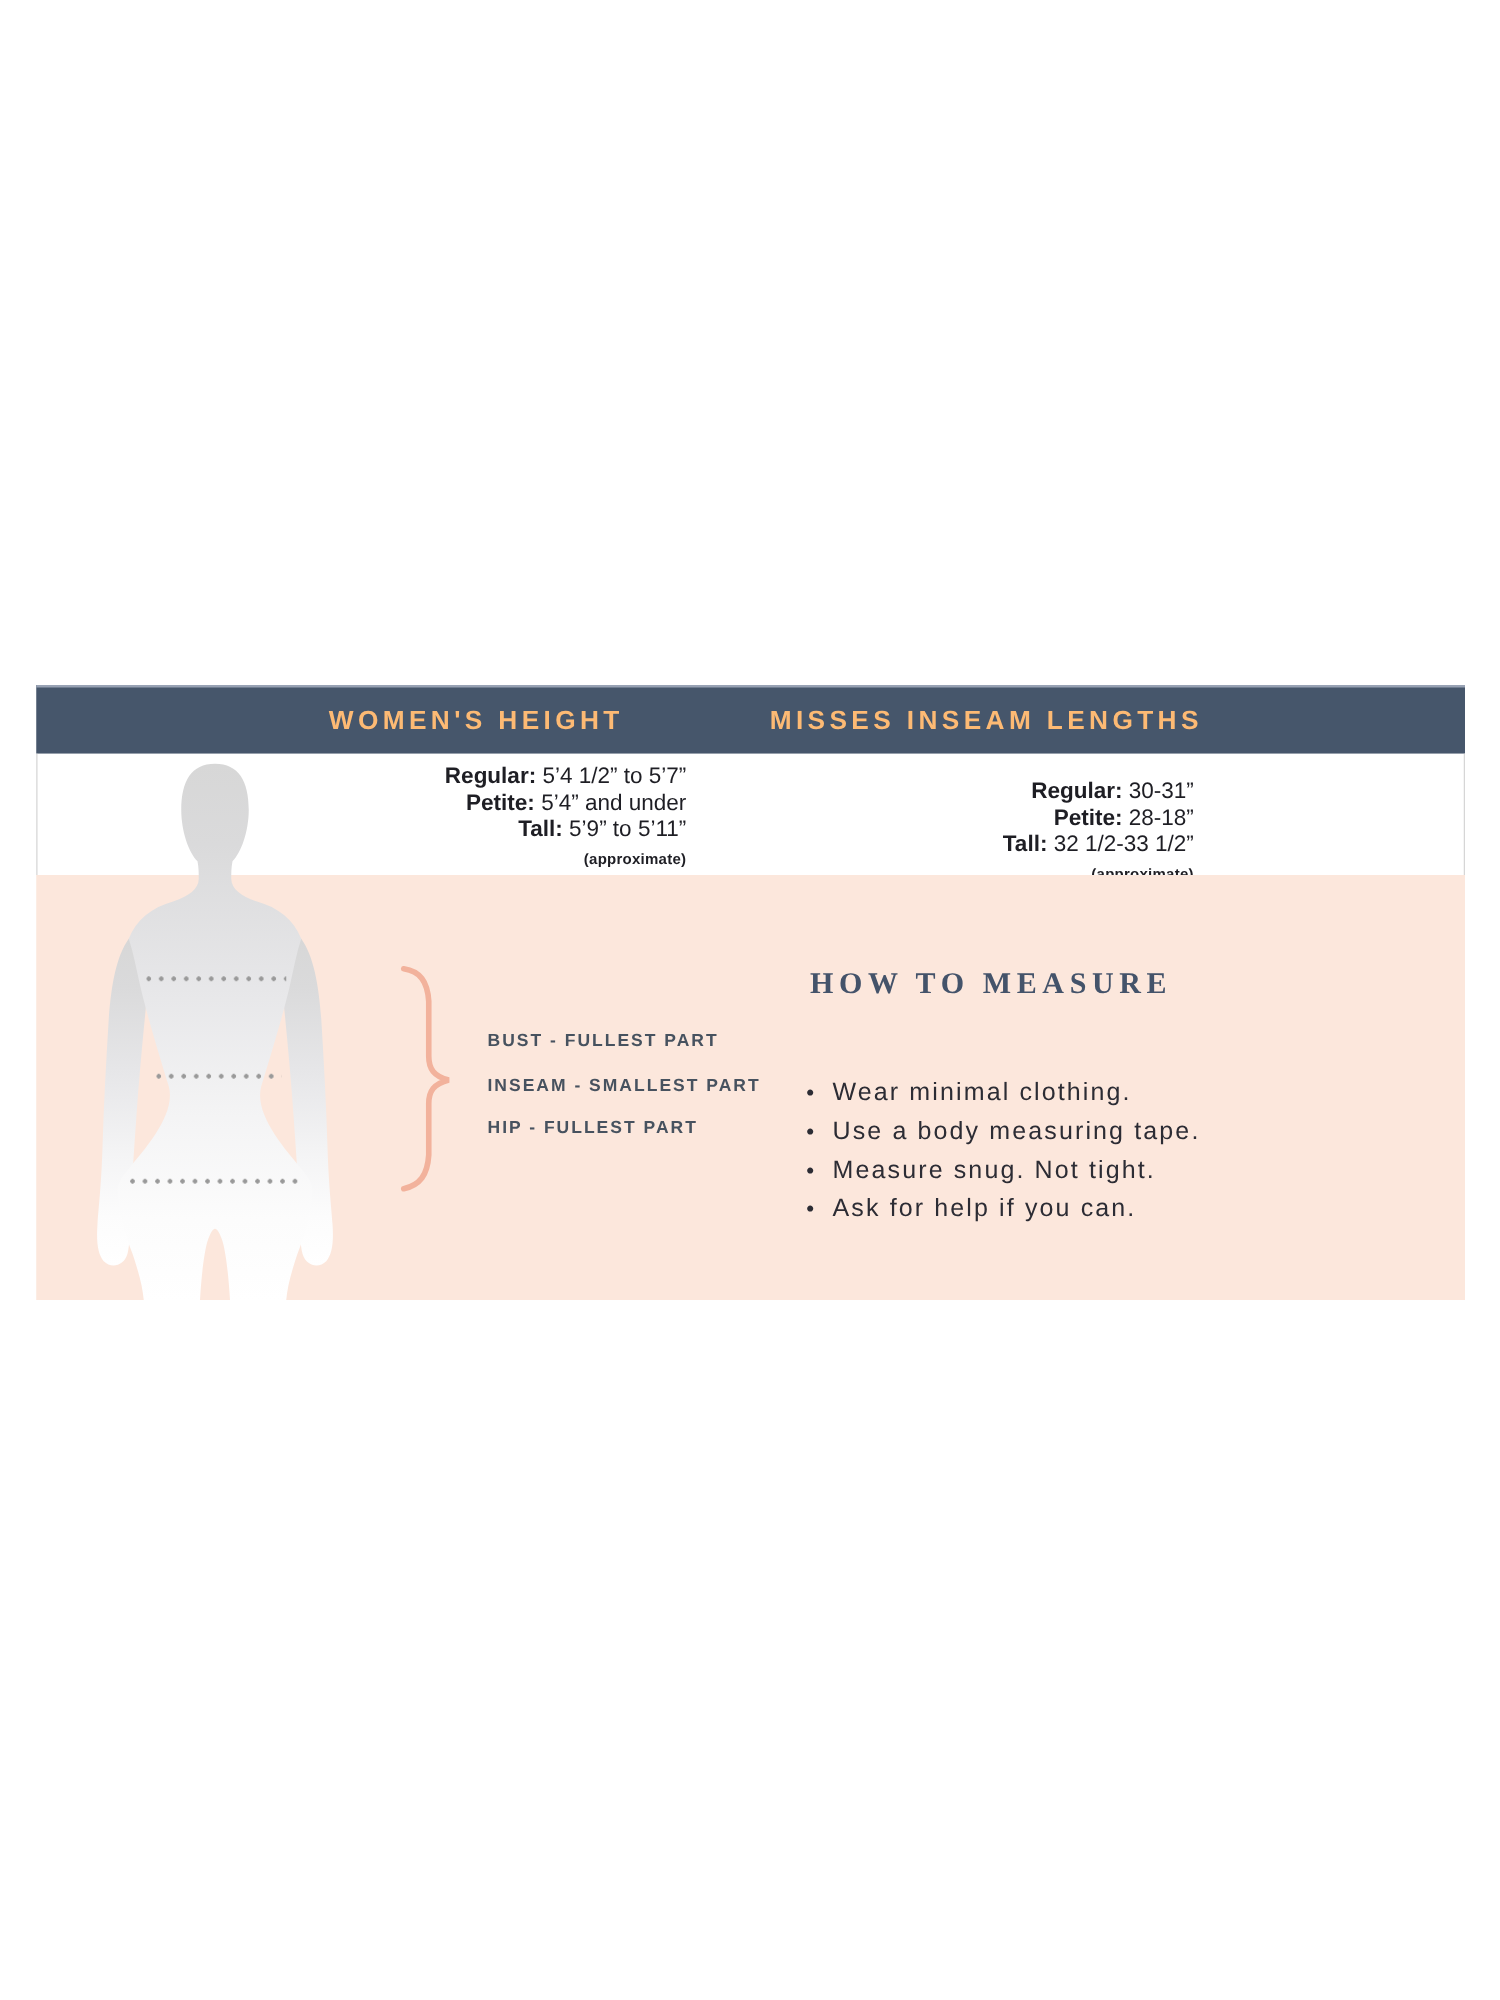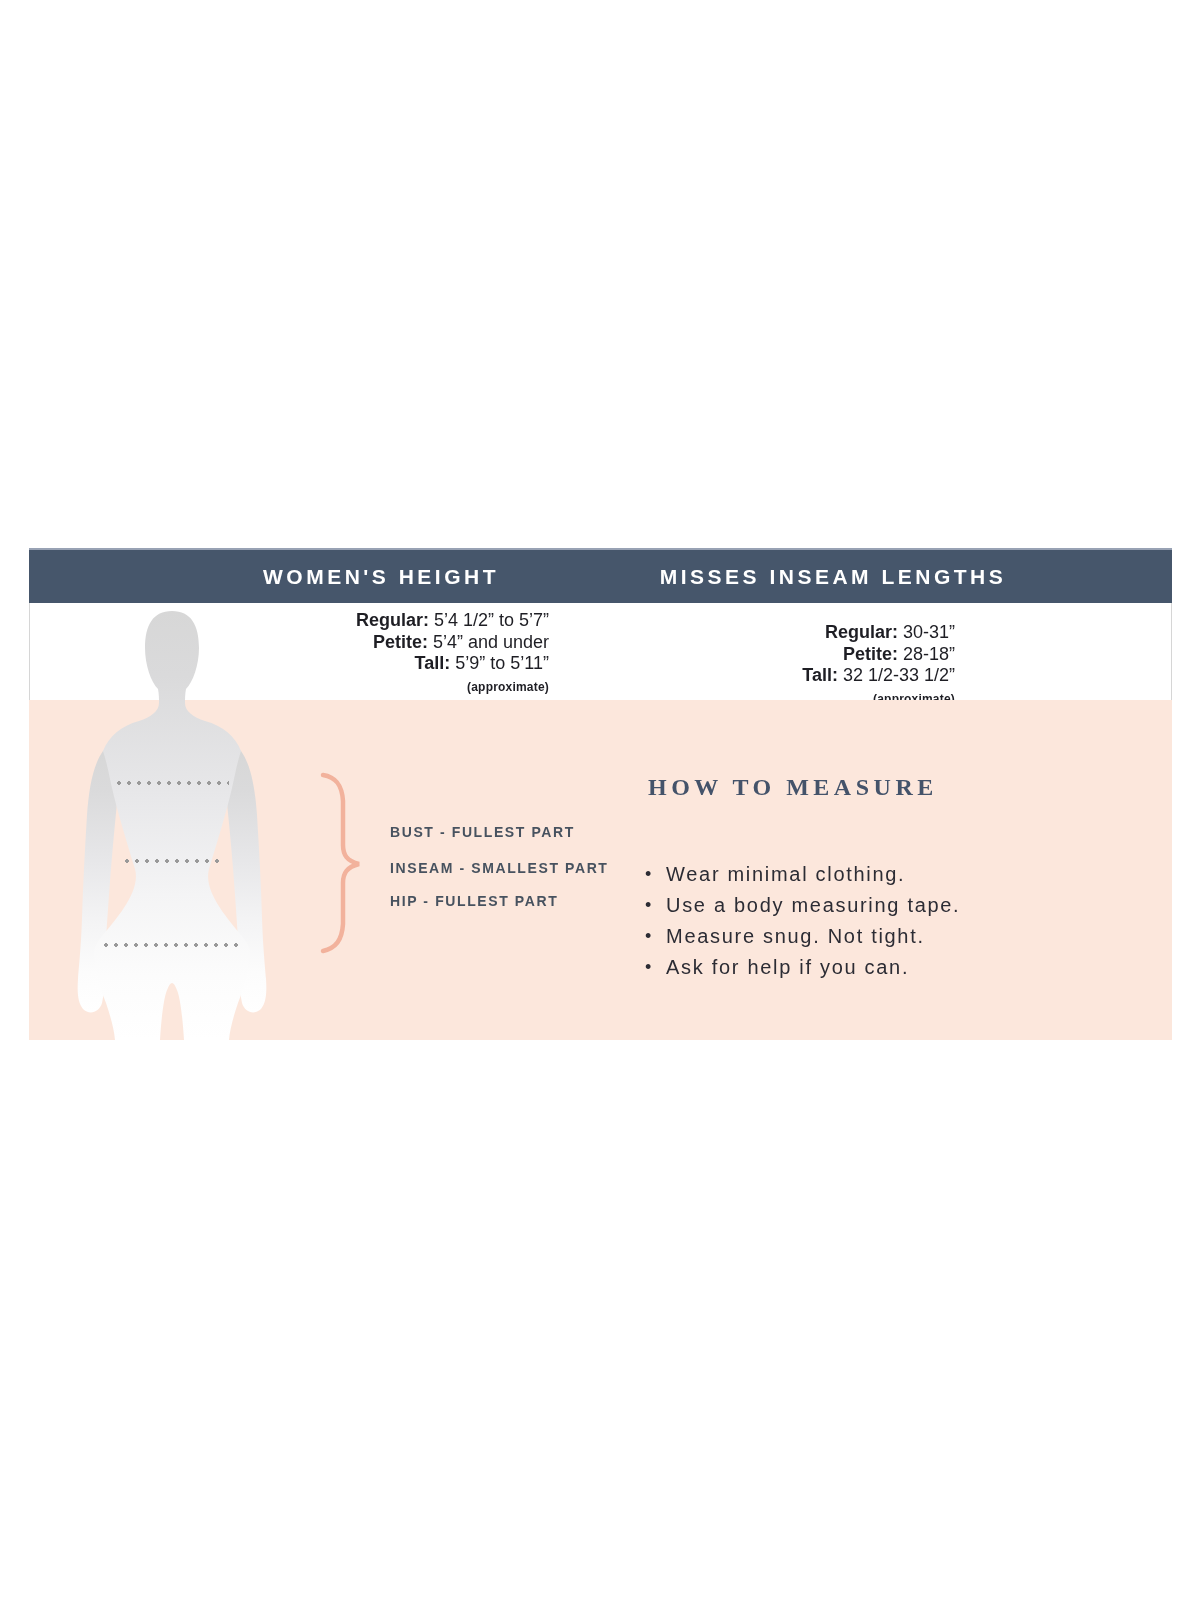--- a/index.html
+++ b/index.html
@@ -8,25 +8,25 @@
     position:relative; width:1200px; height:1600px; background:#ffffff;
     font-family:"Liberation Sans", sans-serif; overflow:hidden;
   }
   
   .header-bar {
     position:absolute; left:29px; top:548px; width:1143px; height:55px;
     background:#46566b; border-top:2px solid #98a2b4;
   }
   .hdr {
     position:absolute; top:50%; transform:translate(-50%,-50%);
-    color:#ffffff; font-size:21px; font-weight:bold; letter-spacing:3.5px;
+    color:#fdba74; font-size:21px; font-weight:bold; letter-spacing:3.5px;
     white-space:nowrap;
   }
   .hdr1 { left:352px; }
-  .hdr2 { left:804px;text-align:right; }
+  .hdr2 { left:760px;text-align:right; }
   
   .white-strip {
     position:absolute; left:29px; top:603px; width:1143px; height:97px;
     background:#ffffff; border-left:1px solid #d6d6d6; border-right:1px solid #d6d6d6;
   }
   .info-col {
     position:absolute; top:610px; width:320px; text-align:right;
     color:#1e1e24; font-size:18px; line-height:21.5px; white-space:nowrap;
   }
   .col1 { left:229px; }

